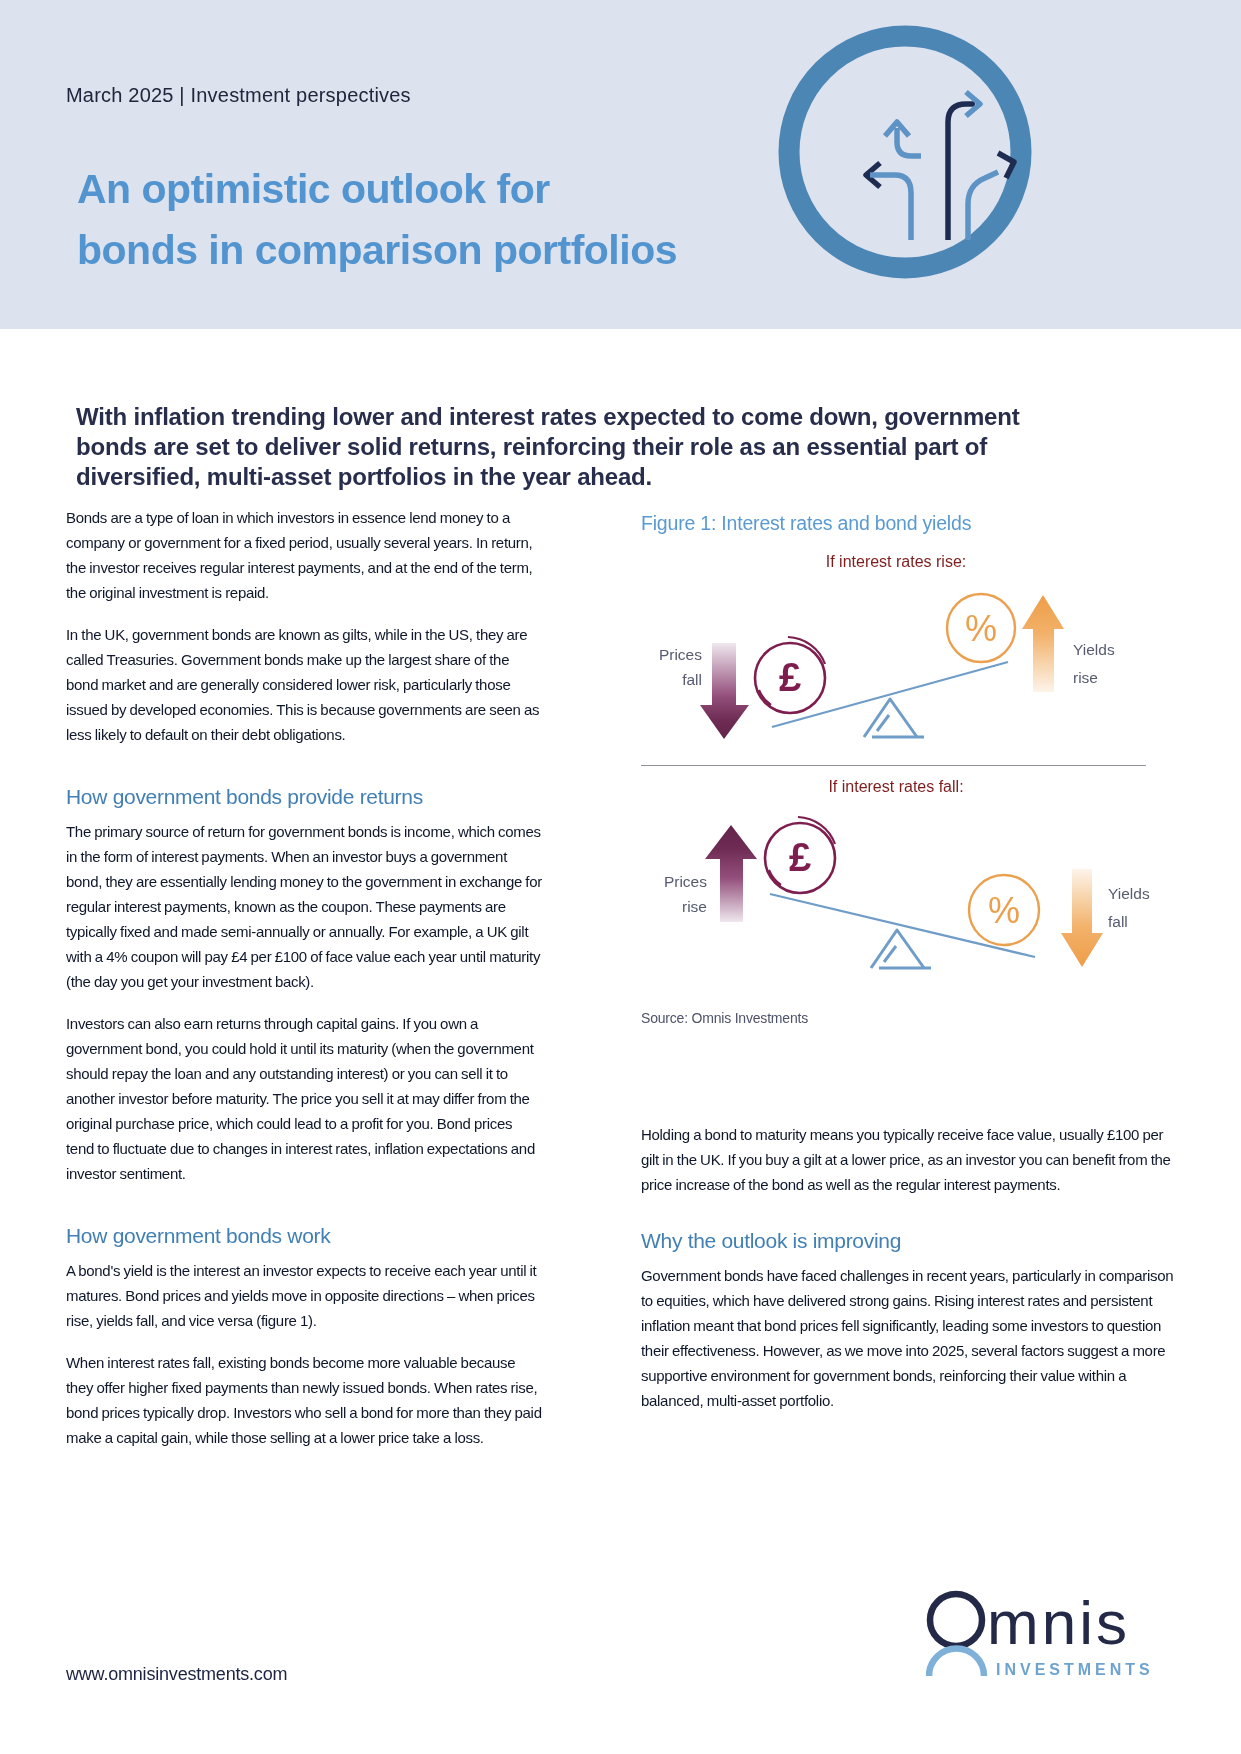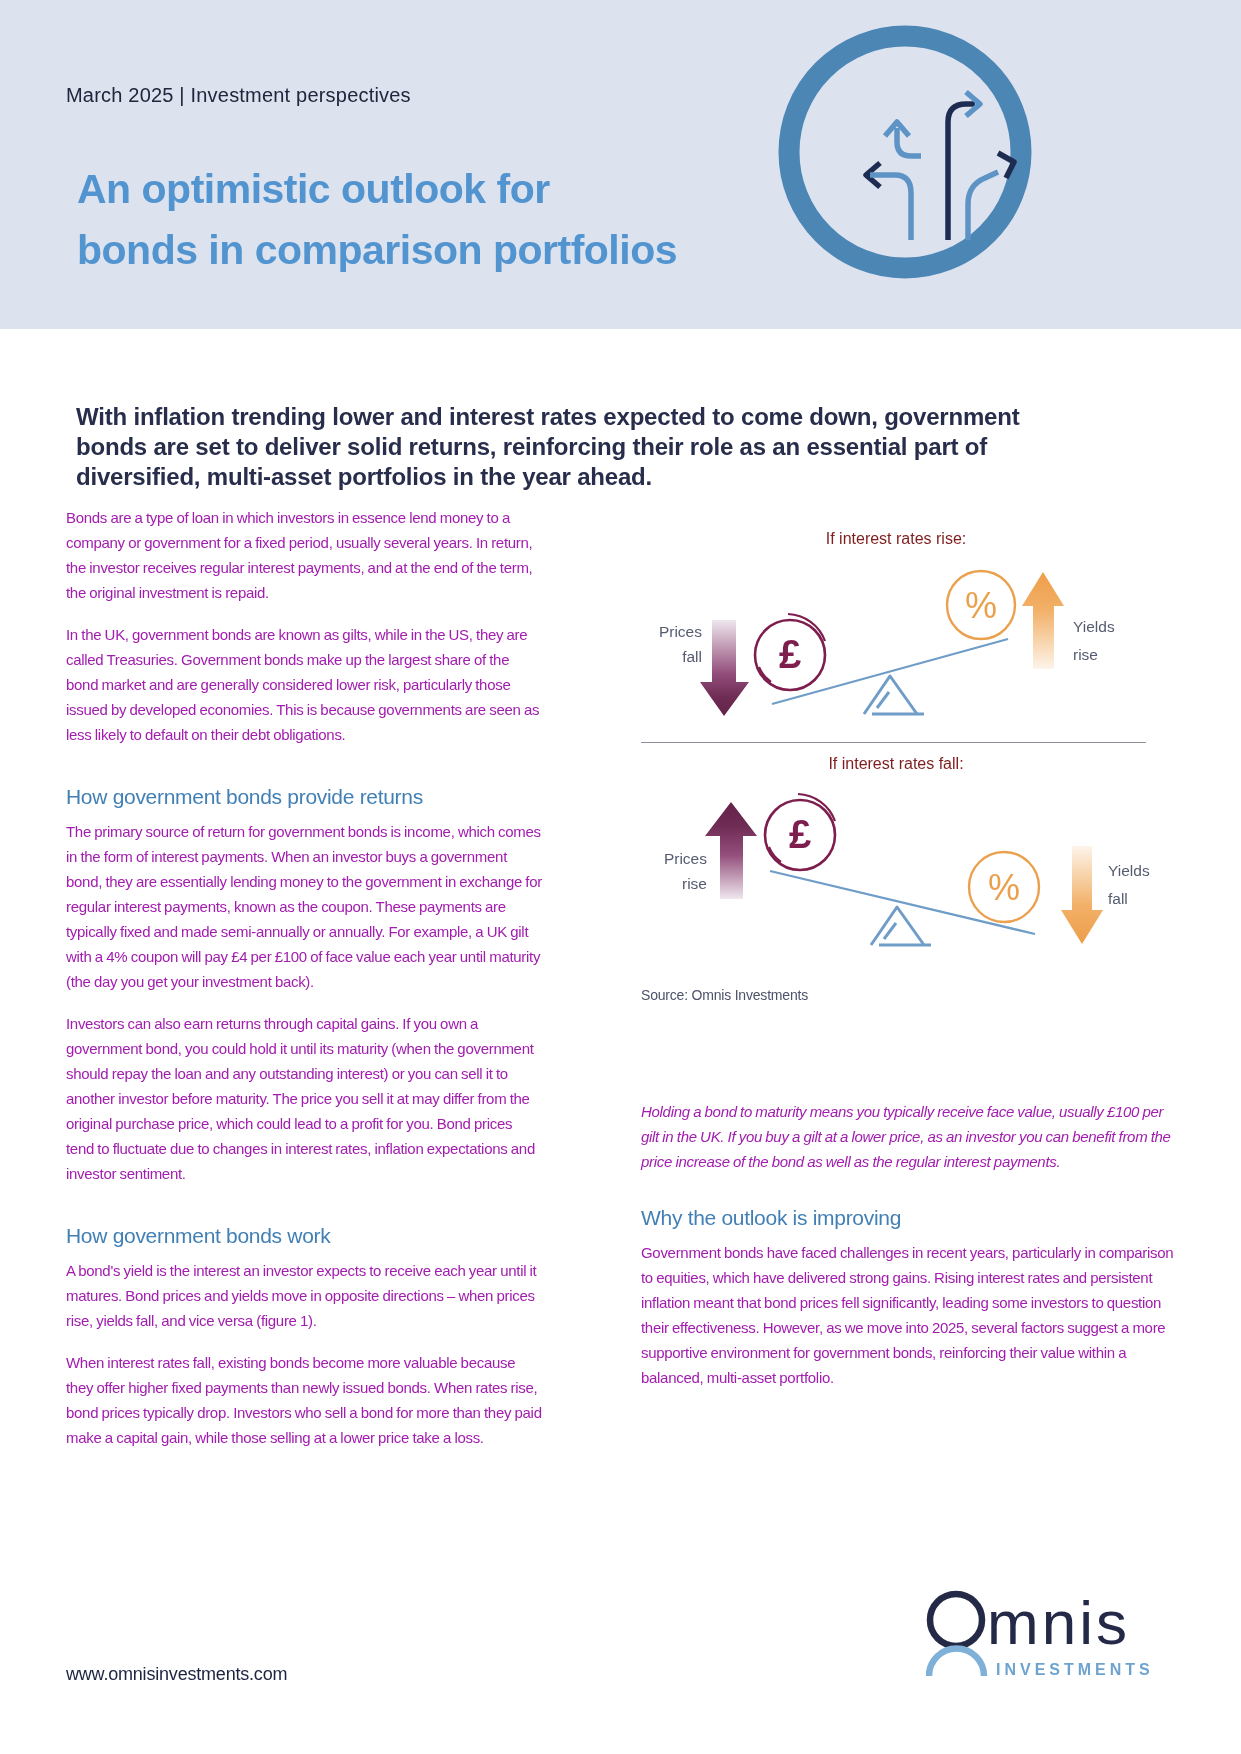--- a/index.html
+++ b/index.html
@@ -10,32 +10,32 @@
   .header-meta{position:absolute;left:66px;top:84px;font-size:20px;color:#20263b;letter-spacing:.2px;}
   .page-title{position:absolute;left:64px;top:146px;margin:13px;font-size:41px;line-height:61px;
               font-weight:700;color:#5294cf;letter-spacing:-.5px;}
   .hdr-icon{position:absolute;left:775px;top:22px;width:260px;height:260px;}
   
   .intro{position:absolute;left:66px;top:392px;width:1012px;margin:10px;font-size:24px;line-height:30px;
          font-weight:700;color:#272d4b;letter-spacing:-.2px;}
   
   .col-left{position:absolute;left:66px;top:505px;width:476px;}
   .col-right{position:absolute;left:641px;top:512px;width:535px;}
-  .body-p{margin:0 0 17px 0;font-size:15px;line-height:25px;color:#a21caf;
+  .body-p{margin:0 0 17px 0;font-size:15px;line-height:25px;color:#0f172a;
           letter-spacing:-.3px;word-spacing:-.5px;}
   .sec-h{margin:38px 0 10px 0;font-size:21px;font-weight:400;color:#417fb4;letter-spacing:-.3px;}
   
   .fig-title{margin:0;font-size:19.5px;font-weight:400;color:#5a9ad2;letter-spacing:-.2px;}
   .fig-caption{width:510px;text-align:center;margin:18px 0 0 0;font-size:16px;color:#7f1d1d;}
   .fig-caption2{margin-top:12px;}
   .diagram{display:block;margin-top:16px;}
   .diagram2{margin-top:14px;}
   .fig-divider{border:0;border-top:1.5px solid #8f9099;width:505px;margin:13px 0 0 0;}
   .fig-source{margin-top:28px;font-size:14px;color:#4d5269;letter-spacing:-.2px;}
-  .rc-first{margin-top:96px;font-style:italic;}
+  .rc-first{margin-top:96px;}
   .rc-h{margin:32px 0 10px 0;}
   
   .site-url{position:absolute;left:66px;top:1664px;font-size:18px;font-weight:400;color:#1d2340;letter-spacing:-.2px;}
   .logo{position:absolute;left:926px;top:1588px;width:250px;height:92px;}
   svg text{font-family:"Liberation Sans","DejaVu Sans",sans-serif;}
 </style>
 </head>
 <body>
 
 <div class="page">
@@ -70,20 +70,21 @@
     <p class="body-p">In the UK, government bonds are known as gilts, while in the US, they are called Treasuries. Government bonds make up the largest share of the bond market and are generally considered lower risk, particularly those issued by developed economies. This is because governments are seen as less likely to default on their debt obligations.</p>
     <h2 class="sec-h">How government bonds provide returns</h2>
     <p class="body-p">The primary source of return for government bonds is income, which comes in the form of interest payments. When an investor buys a government bond, they are essentially lending money to the government in exchange for regular interest payments, known as the coupon. These payments are typically fixed and made semi-annually or annually. For example, a UK gilt with a 4% coupon will pay £4 per £100 of face value each year until maturity (the day you get your investment back).</p>
     <p class="body-p">Investors can also earn returns through capital gains. If you own a government bond, you could hold it until its maturity (when the government should repay the loan and any outstanding interest) or you can sell it to another investor before maturity. The price you sell it at may differ from the original purchase price, which could lead to a profit for you. Bond prices tend to fluctuate due to changes in interest rates, inflation expectations and investor sentiment.</p>
     <h2 class="sec-h">How government bonds work</h2>
     <p class="body-p">A bond's yield is the interest an investor expects to receive each year until it matures. Bond prices and yields move in opposite directions – when prices rise, yields fall, and vice versa (figure 1).</p>
     <p class="body-p">When interest rates fall, existing bonds become more valuable because they offer higher fixed payments than newly issued bonds. When rates rise, bond prices typically drop. Investors who sell a bond for more than they paid make a capital gain, while those selling at a lower price take a loss.</p>
   </section>
 
   <section class="col-right">
+    <h3 class="fig-title">Figure 1: Interest rates and bond yields</h3>
 
     <div class="fig-caption">If interest rates rise:</div>
 
     <svg class="diagram" viewBox="0 0 515 165" width="515" height="165">
       <defs>
         <linearGradient id="gDown1" x1="0" y1="0" x2="0" y2="1">
           <stop offset="0" stop-color="#efe7ee"></stop>
             <stop offset="0.55" stop-color="#94507c"></stop>
           <stop offset="0.8" stop-color="#6f2c54"></stop>
             <stop offset="1" stop-color="#63234a"></stop>

